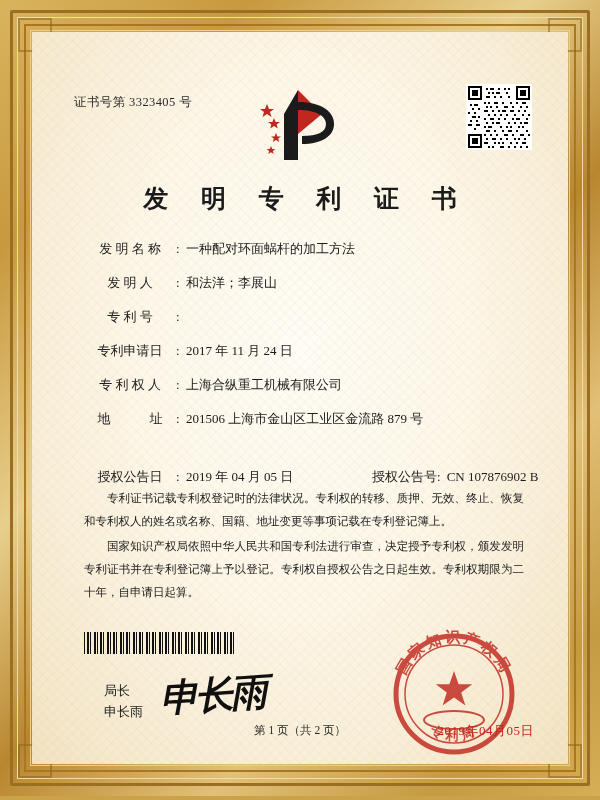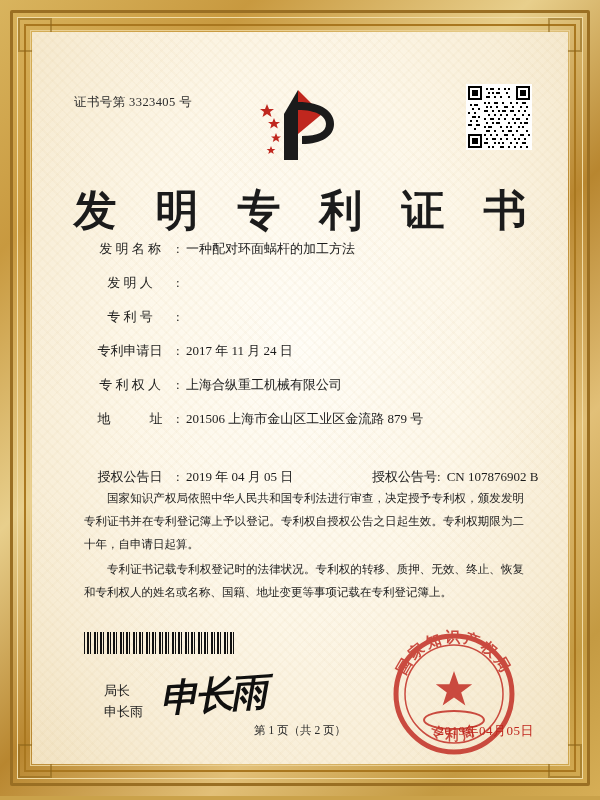--- a/index.html
+++ b/index.html
@@ -113,21 +113,21 @@
     height: 82px;
   }
 
   
   .title {
     position: absolute;
     top: 150px;
     left: 0;
     right: 0;
     text-align: center;
-    font-size: 43px;
+    font-size: 25px;
     font-weight: 700;
     letter-spacing: 12px;
     color: #1b1b1b;
     font-family: "DejaVu Serif", "Liberation Serif", serif;
     text-indent: 12px;
   }
 
   
   .fields {
     position: absolute;
@@ -431,20 +431,21 @@
 
     <div class="fields">
       <div class="field-row">
         <span class="field-label">发 明 名 称</span>
         <span class="field-colon">:</span>
         <span class="field-value">一种配对环面蜗杆的加工方法</span>
       </div>
       <div class="field-row">
         <span class="field-label">发 明 人</span>
         <span class="field-colon">:</span>
+        <span class="field-value">和法洋；李展山</span>
       </div>
       <div class="field-row">
         <span class="field-label">专 利 号</span>
         <span class="field-colon">:</span>
       </div>
       <div class="field-row">
         <span class="field-label">专利申请日</span>
         <span class="field-colon">:</span>
         <span class="field-value">2017 年 11 月 24 日</span>
       </div>
@@ -461,22 +462,22 @@
       <div class="field-row dual">
         <span class="field-label">授权公告日</span>
         <span class="field-colon">:</span>
         <span class="field-value">2019 年 04 月 05 日</span>
         <span class="sub-label">授权公告号:</span>
         <span class="sub-value">CN 107876902 B</span>
       </div>
     </div>
 
     <div class="paragraphs">
+      <p>专利证书记载专利权登记时的法律状况。专利权的转移、质押、无效、终止、恢复和专利权人的姓名或名称、国籍、地址变更等事项记载在专利登记簿上。</p>
       <p>国家知识产权局依照中华人民共和国专利法进行审查，决定授予专利权，颁发发明专利证书并在专利登记簿上予以登记。专利权自授权公告之日起生效。专利权期限为二十年，自申请日起算。</p>
-      <p>专利证书记载专利权登记时的法律状况。专利权的转移、质押、无效、终止、恢复和专利权人的姓名或名称、国籍、地址变更等事项记载在专利登记簿上。</p>
     </div>
 
     <div class="barcode"></div>
 
     <div class="sign-block">
       <div>局长</div>
       <div>申长雨</div>
     </div>
     <div class="sign-hand">申长雨</div>
 

